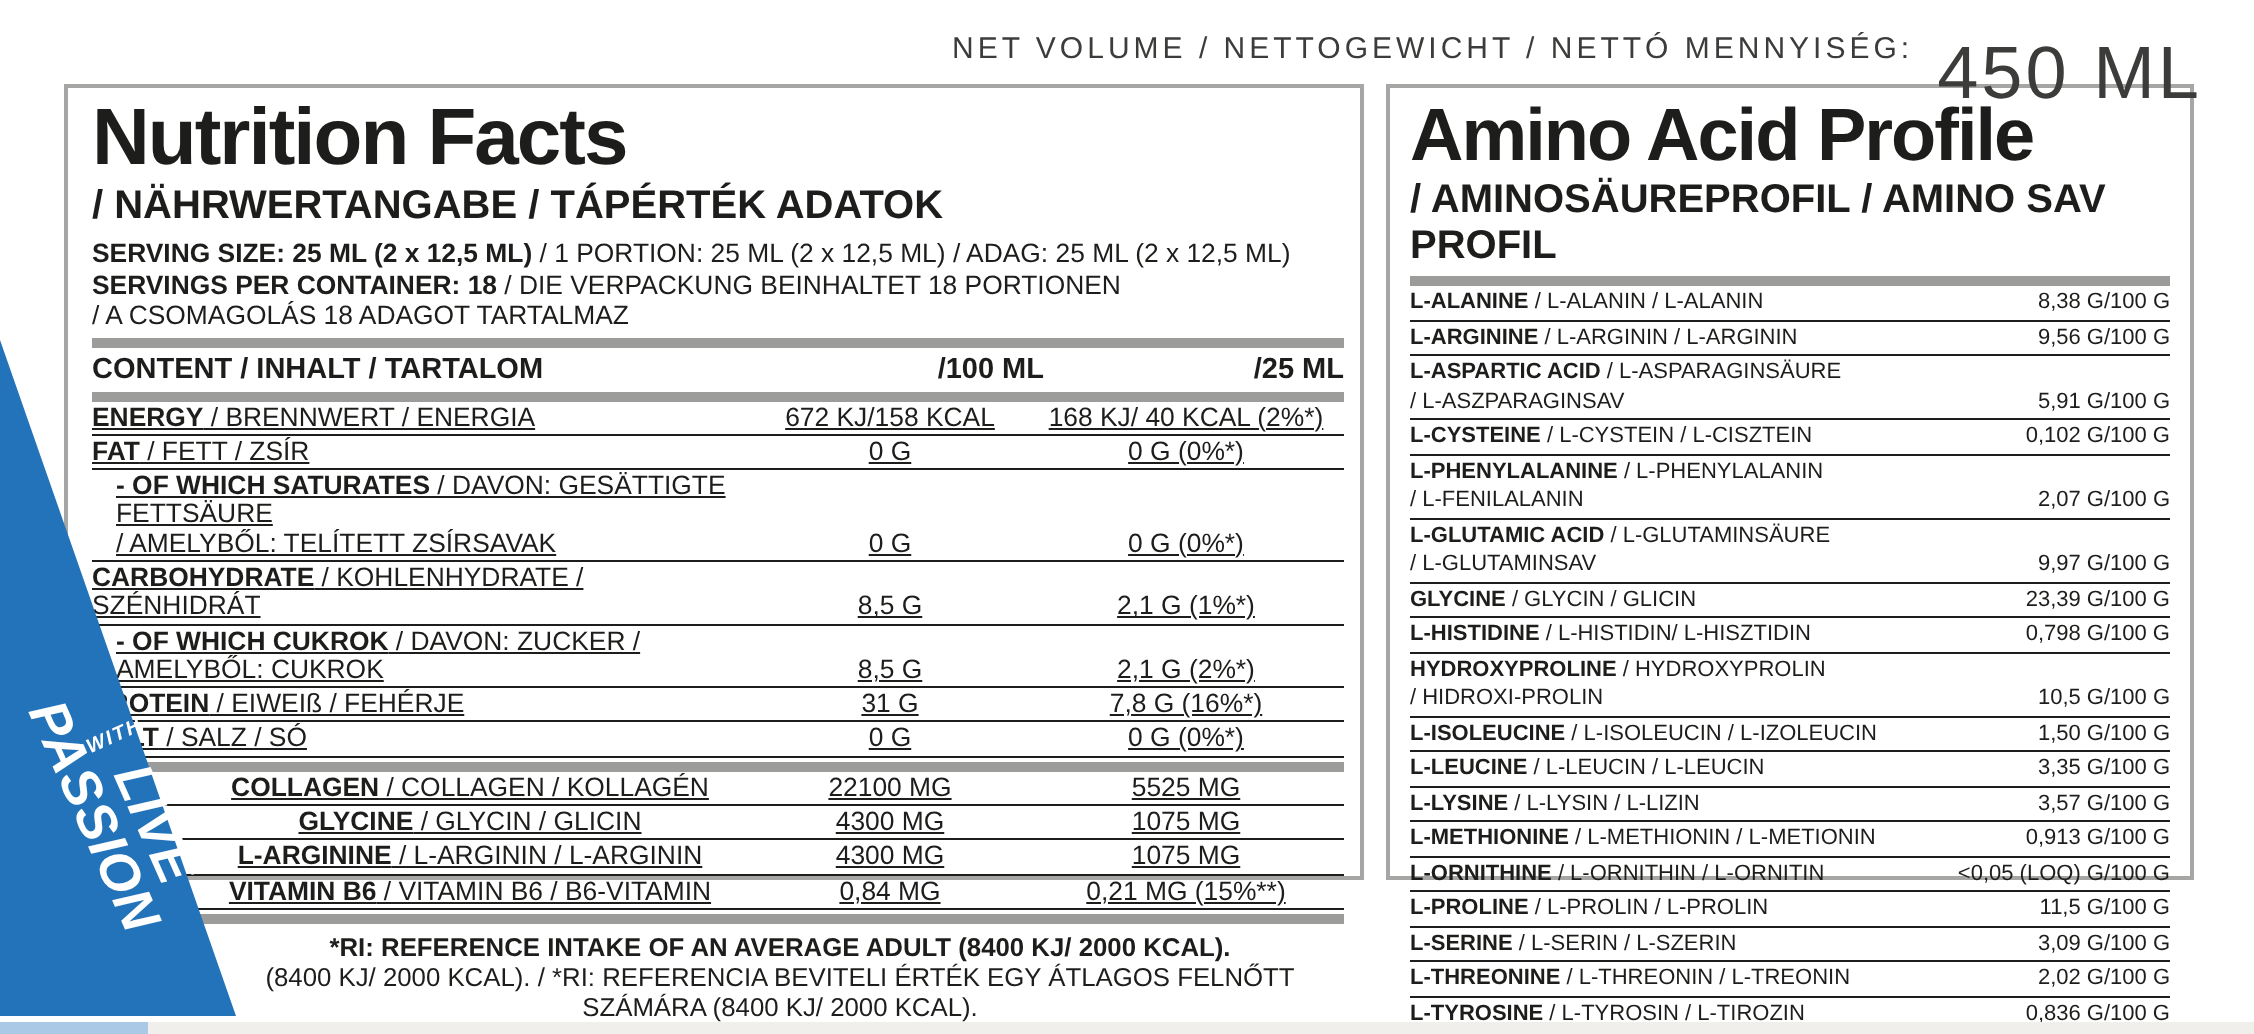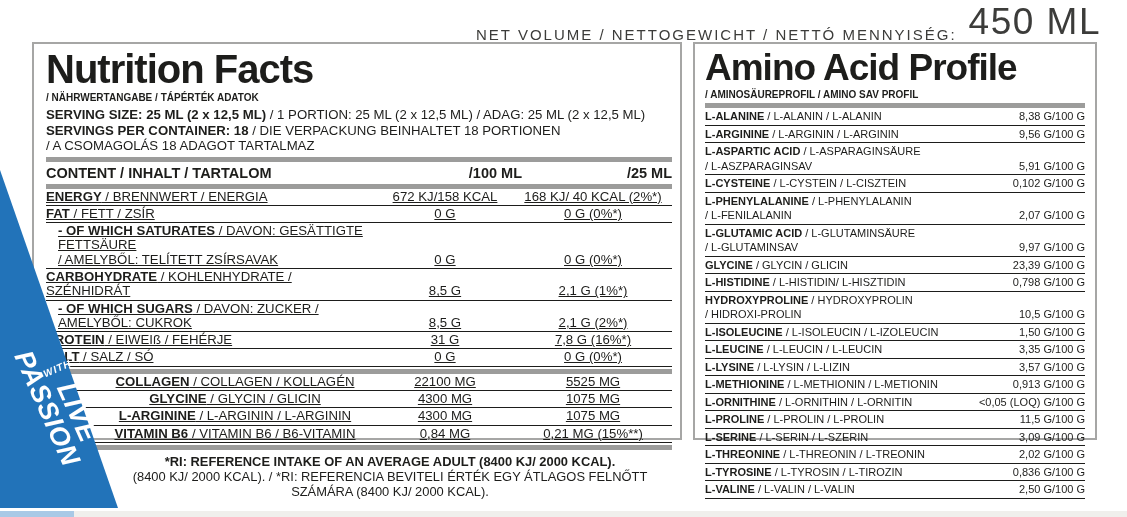--- a/index.html
+++ b/index.html
@@ -6,32 +6,32 @@
   html,body { width:1127px; height:517px; }
   body {
     position:relative;
     background:#ffffff;
     font-family:"Liberation Sans", sans-serif;
     color:#1d1d1b;
     overflow:hidden;
   }
 
   
-  .net-volume { position:absolute; top:1px; right:26px; display:flex; align-items:flex-end; gap:12px; color:#3c3c3a; z-index:2; }
+  .net-volume { position:absolute; top:16px; right:26px; display:flex; align-items:flex-start; gap:12px; color:#3c3c3a; z-index:2; }
   .nv-label { font-size:15px; letter-spacing:2px; font-weight:400; }
   .nv-value { font-size:37px; letter-spacing:1.5px; font-weight:400; }
 
   
   .panel { position:absolute; top:42px; height:398px; border:2px solid #a6a6a5; background:#fff; z-index:1; }
   .left-panel  { left:32px;  width:650px; padding:5px 8px 0 12px; }
   .right-panel { left:693px; width:404px; padding:5px 10px 0 10px; }
 
   .big-title { font-size:40px; font-weight:bold; letter-spacing:-1px; line-height:1.0; white-space:nowrap; }
   .right-panel .big-title { font-size:37px; }
-  .subtitle { font-size:10px; font-weight:bold; margin-top:3px; letter-spacing:0; }
+  .subtitle { font-size:20px; font-weight:bold; margin-top:3px; letter-spacing:0; }
 
   .serving { font-size:13.2px; line-height:15.5px; margin-top:4px; }
 
   .bar { height:5px; background:#9c9c9b; margin-top:3px; }
   .bar.m2 { margin-top:2px; }
 
   .content-header { display:grid; grid-template-columns:1fr 146px 150px; font-weight:bold; font-size:14.5px; padding:3px 0 1px 0; }
   .content-header .v { text-align:right; }
 
   .nrow { display:grid; grid-template-columns:326px 146px 150px; font-size:13.2px; line-height:14.3px;
@@ -101,21 +101,21 @@
 / AMELYBŐL: TELÍTETT ZSÍRSAVAK</span></div>
       <div class="v">0 G</div>
       <div class="v">0 G (0%*)</div>
     </div>
     <div class="nrow">
       <div class="name"><b>CARBOHYDRATE</b><span class="rest"> / KOHLENHYDRATE / SZÉNHIDRÁT</span></div>
       <div class="v">8,5 G</div>
       <div class="v">2,1 G (1%*)</div>
     </div>
     <div class="nrow sub">
-      <div class="name"><b>- OF WHICH SUGARS</b><span class="rest"> / DAVON: ZUCKER / AMELYBŐL: CUKROK</span></div>
+      <div class="name"><b>- OF WHICH CUKROK</b><span class="rest"> / DAVON: ZUCKER / AMELYBŐL: CUKROK</span></div>
       <div class="v">8,5 G</div>
       <div class="v">2,1 G (2%*)</div>
     </div>
     <div class="nrow">
       <div class="name"><b>PROTEIN</b><span class="rest"> / EIWEIß / FEHÉRJE</span></div>
       <div class="v">31 G</div>
       <div class="v">7,8 G (16%*)</div>
     </div>
     <div class="nrow">
       <div class="name"><b>SALT</b><span class="rest"> / SALZ / SÓ</span></div>

